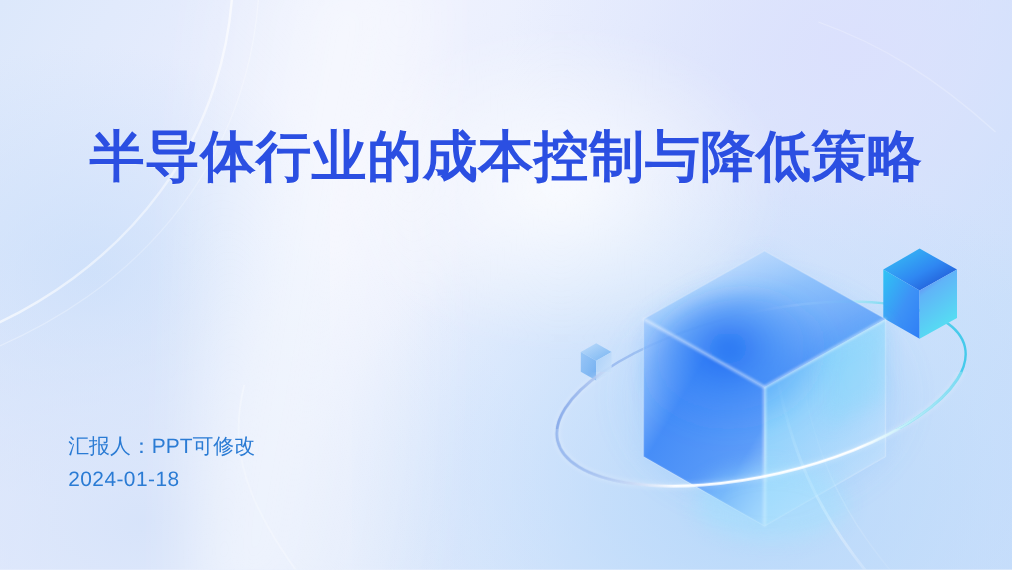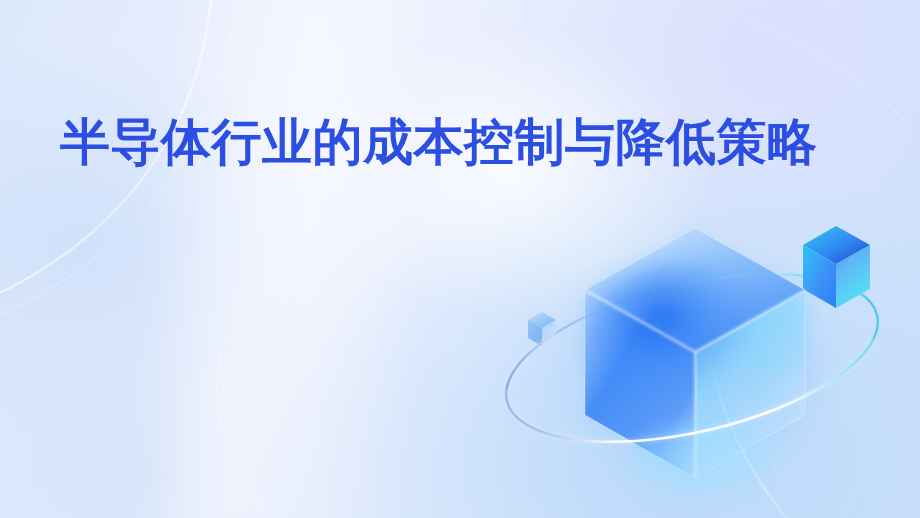--- a/index.html
+++ b/index.html
@@ -95,20 +95,21 @@
     left: 60px;
     top: 112px;
     width: 800px;
     font-size: 50px;
     font-weight: 700;
     letter-spacing: 0.5px;
     line-height: 1.2;
     color: #2b4fe2;
     white-space: nowrap;
     text-shadow: 0 1px 0 rgba(255,255,255,0.25);
+    text-align: center;
   }
   .meta {
     position: absolute;
     left: 62px;
     top: 392px;
     line-height: 30px;
     font-size: 19px;
     color: #2a7bd4;
     font-weight: 400;
   }
@@ -294,14 +295,18 @@
 
       <g clip-path="url(#ringFrontClip)">
         <ellipse cx="222" cy="168" rx="190" ry="74" transform="rotate(-13 222 168)" fill="none" stroke="url(#ringFront)" stroke-width="2.6"></ellipse>
         <ellipse cx="222" cy="168" rx="190" ry="74" transform="rotate(-13 222 168)" fill="none" stroke="#ffffff" stroke-width="5" opacity="0.22" filter="url(#tinyBlur)"></ellipse>
       </g>
     </svg>
   </div>
 
   <div class="title">半导体行业的成本控制与降低策略</div>
 
+  <div class="meta">
+    <span class="line">汇报人：PPT可修改</span>
+    <span class="line line-date">2024-01-18</span>
+  </div>
 
 </div>
 
 </body></html>

